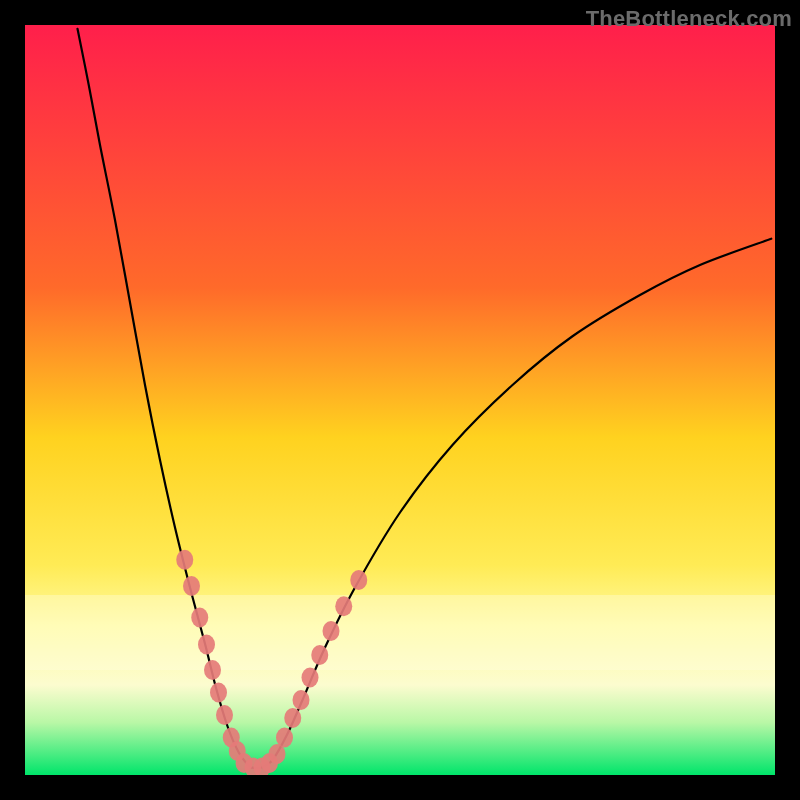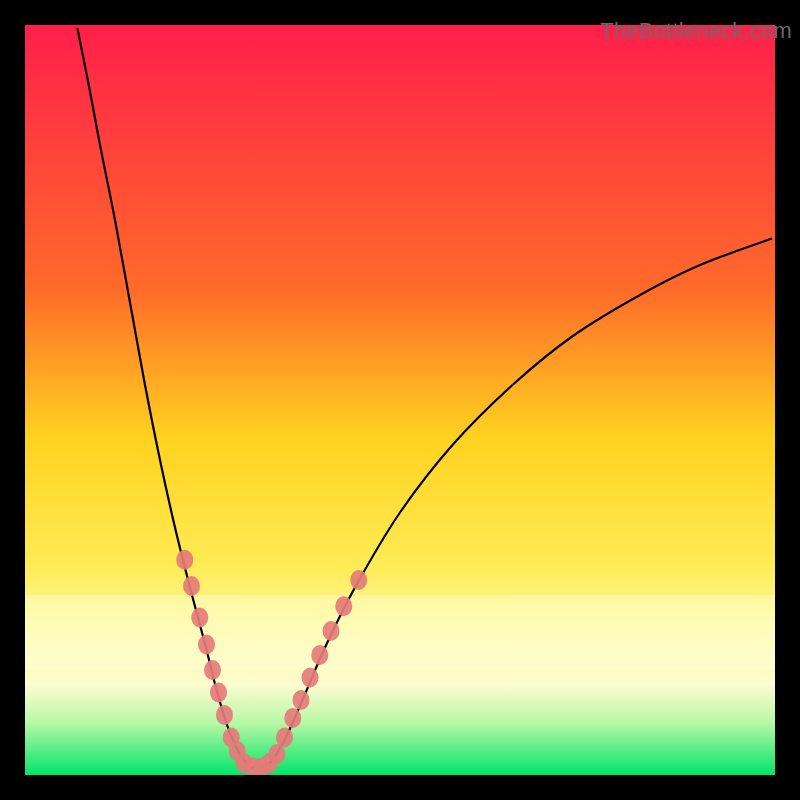--- a/index.html
+++ b/index.html
@@ -20,25 +20,25 @@
   .plot {
     position: absolute;
     top: 25px;
     left: 25px;
     width: 750px;
     height: 750px;
     overflow: hidden;
   }
   .watermark {
     position: absolute;
-    top: 18px;
+    top: 6px;
     right: 8px;
     color: #6b6b6b;
     font-size: 22px;
-    font-weight: 400;
+    font-weight: 700;
     letter-spacing: 0.2px;
     z-index: 50;
   }
   svg {
     display: block;
   }
 </style>
 </head>
 <body>
 

